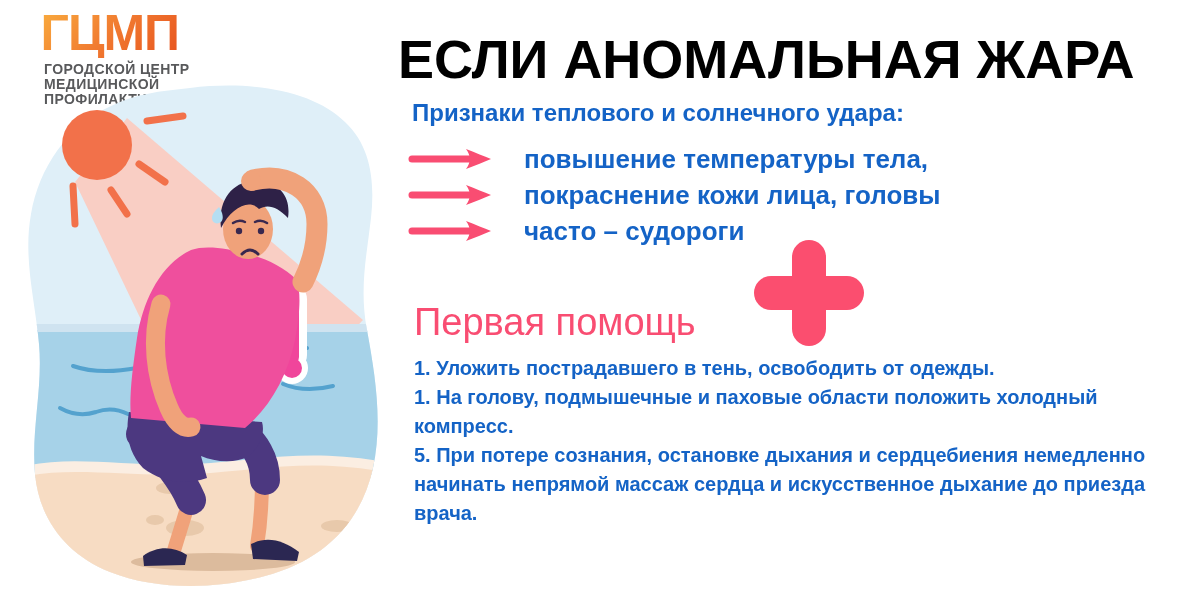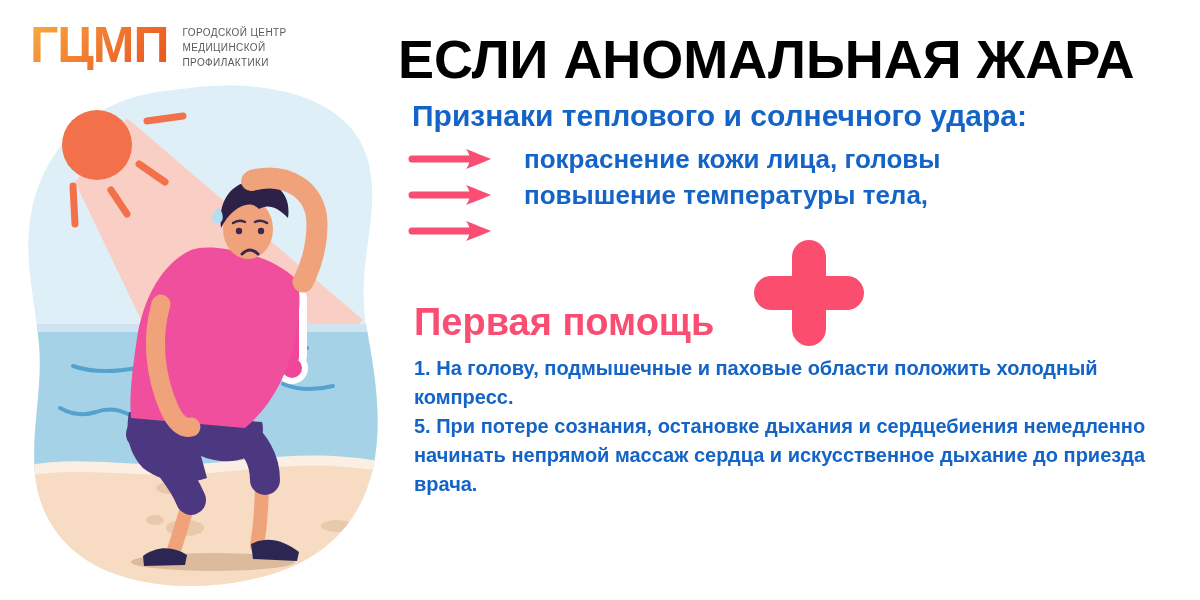--- a/index.html
+++ b/index.html
@@ -5,54 +5,54 @@
   * { margin:0; padding:0; box-sizing:border-box; }
   html,body { width:1200px; height:600px; }
   body {
     position:relative;
     width:1200px; height:600px;
     background:#ffffff;
     font-family:"Liberation Sans", sans-serif;
     overflow:hidden;
   }
   
-  .logo { position:absolute; left:30px; top:20px; display:flex; align-items:center; }
+  .logo { position:absolute; left:30px; top:8px; display:flex; align-items:center;flex-direction:column; }
   .logo-acronym {
     font-size:50px; font-weight:800; letter-spacing:-1px; line-height:1;
     color:#F0752C;
     background:linear-gradient(135deg,#F9AC3E 0%,#F0762F 55%,#E7531E 100%);
     -webkit-background-clip:text; background-clip:text;
     -webkit-text-fill-color:transparent;
   }
   .logo-org {
     margin-left:14px; padding-top:4px;
-    font-size:10px; font-weight:400; line-height:15px;
+    font-size:14px; font-weight:700; line-height:15px;
     letter-spacing:0.4px; color:#58595B; text-transform:uppercase;
   }
   
   .illustration { position:absolute; left:15px; top:78px; width:385px; height:522px; }
   
   .title {
     position:absolute; left:398px; top:32px; width:792px;
     font-size:54px; font-weight:800; letter-spacing:0px; line-height:1;
     color:#000000; white-space:nowrap;
   }
   .signs-heading {
     position:absolute; left:412px; top:99px;
-    font-size:30px; font-weight:700; color:#1463C6; white-space:nowrap;
+    font-size:24px; font-weight:700; color:#1463C6; white-space:nowrap;
   }
   .signs-list { position:absolute; left:408px; top:141px; list-style:none; }
   .signs-list li { display:flex; align-items:center; height:36px; }
   .arrow-glyph { width:86px; height:24px; flex:0 0 86px; }
   .signs-list .sign-text {
     margin-left:30px; font-size:26px; font-weight:700; color:#1463C6; white-space:nowrap;
   }
   .firstaid-heading {
     position:absolute; left:414px; top:301px;
-    font-size:38px; font-weight:700; color:#F94D72; white-space:nowrap;
+    font-size:38px; font-weight:400; color:#F94D72; white-space:nowrap;
   }
   .cross { position:absolute; left:752px; top:238px; width:114px; height:110px; }
   .steps {
     position:absolute; left:414px; top:354px; width:772px;
     font-size:20px; font-weight:700; color:#1463C6; line-height:29px;
   }
   .steps p { margin:0; }
 </style>
 </head>
 <body>
@@ -151,40 +151,42 @@
 
 <h1 class="title">ЕСЛИ АНОМАЛЬНАЯ ЖАРА</h1>
 <h2 class="signs-heading">Признаки теплового и солнечного удара:</h2>
 
 <ul class="signs-list">
   <li>
     <svg class="arrow-glyph" viewBox="0 0 86 24">
         <line x1="4" y1="12" x2="62" y2="12" stroke="#F94D72" stroke-width="7" stroke-linecap="round"></line>
         <path d="M 58 2 C 68 6 76 9 83 12 C 76 15 68 18 58 22 C 63 15 63 9 58 2 Z" fill="#F94D72"></path>
       </svg>
+    <span class="sign-text">повышение температуры тела,</span>
+  </li>
+  <li>
+    <svg class="arrow-glyph" viewBox="0 0 86 24">
+        <line x1="4" y1="12" x2="62" y2="12" stroke="#F94D72" stroke-width="7" stroke-linecap="round"></line>
+        <path d="M 58 2 C 68 6 76 9 83 12 C 76 15 68 18 58 22 C 63 15 63 9 58 2 Z" fill="#F94D72"></path>
+      </svg>
     <span class="sign-text">покраснение кожи лица, головы</span>
   </li>
   <li>
     <svg class="arrow-glyph" viewBox="0 0 86 24">
         <line x1="4" y1="12" x2="62" y2="12" stroke="#F94D72" stroke-width="7" stroke-linecap="round"></line>
         <path d="M 58 2 C 68 6 76 9 83 12 C 76 15 68 18 58 22 C 63 15 63 9 58 2 Z" fill="#F94D72"></path>
       </svg>
-    <span class="sign-text">повышение температуры тела,</span>
-  </li>
-  <li>
-    <svg class="arrow-glyph" viewBox="0 0 86 24">
-        <line x1="4" y1="12" x2="62" y2="12" stroke="#F94D72" stroke-width="7" stroke-linecap="round"></line>
-        <path d="M 58 2 C 68 6 76 9 83 12 C 76 15 68 18 58 22 C 63 15 63 9 58 2 Z" fill="#F94D72"></path>
-      </svg>
+    <span class="sign-text">часто – судороги</span>
   </li>
 </ul>
 
 <h2 class="firstaid-heading">Первая помощь</h2>
 
 <svg class="cross" viewBox="0 0 114 110">
   <rect x="40" y="2" width="34" height="106" rx="17" fill="#FB4E6F"></rect>
   <rect x="2" y="38" width="110" height="34" rx="17" fill="#FB4E6F"></rect>
 </svg>
 
 <div class="steps">
+  <p>1. Уложить пострадавшего в тень, освободить от одежды.</p>
   <p>1. На голову, подмышечные и паховые области положить холодный компресс.</p>
   <p>5. При потере сознания, остановке дыхания и сердцебиения немедленно начинать непрямой массаж сердца и искусственное дыхание до приезда врача.</p>
 </div>
 
 </body></html>

